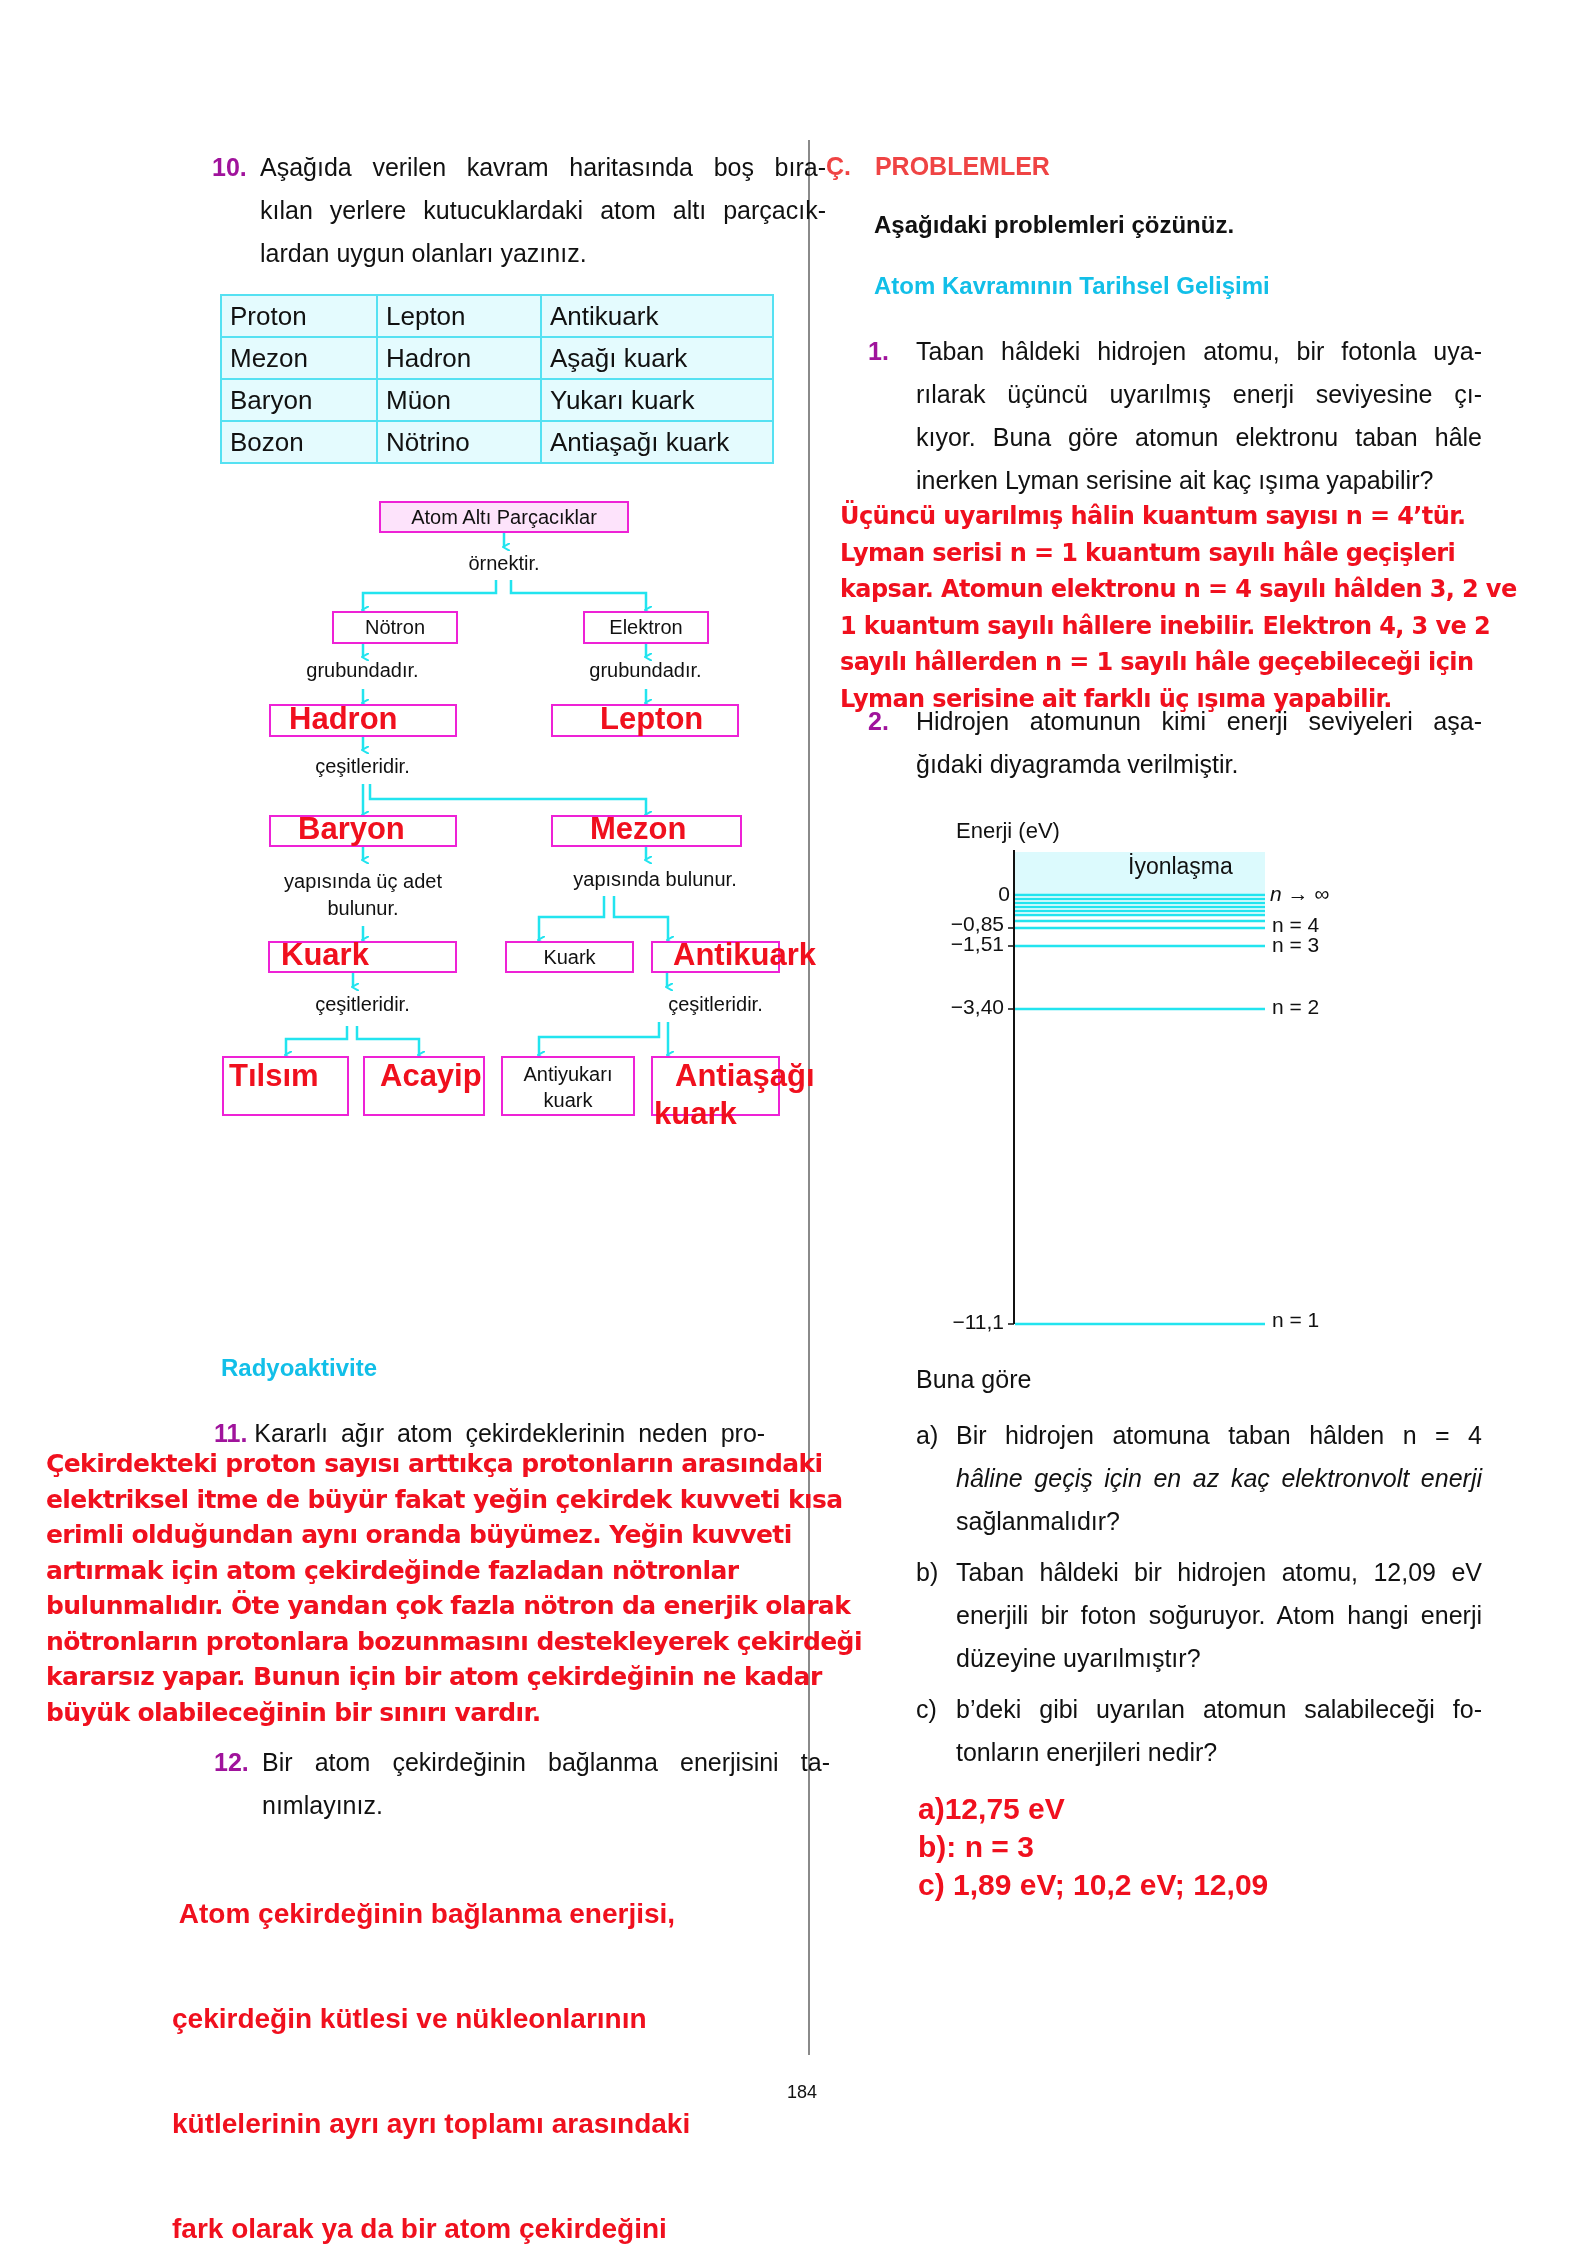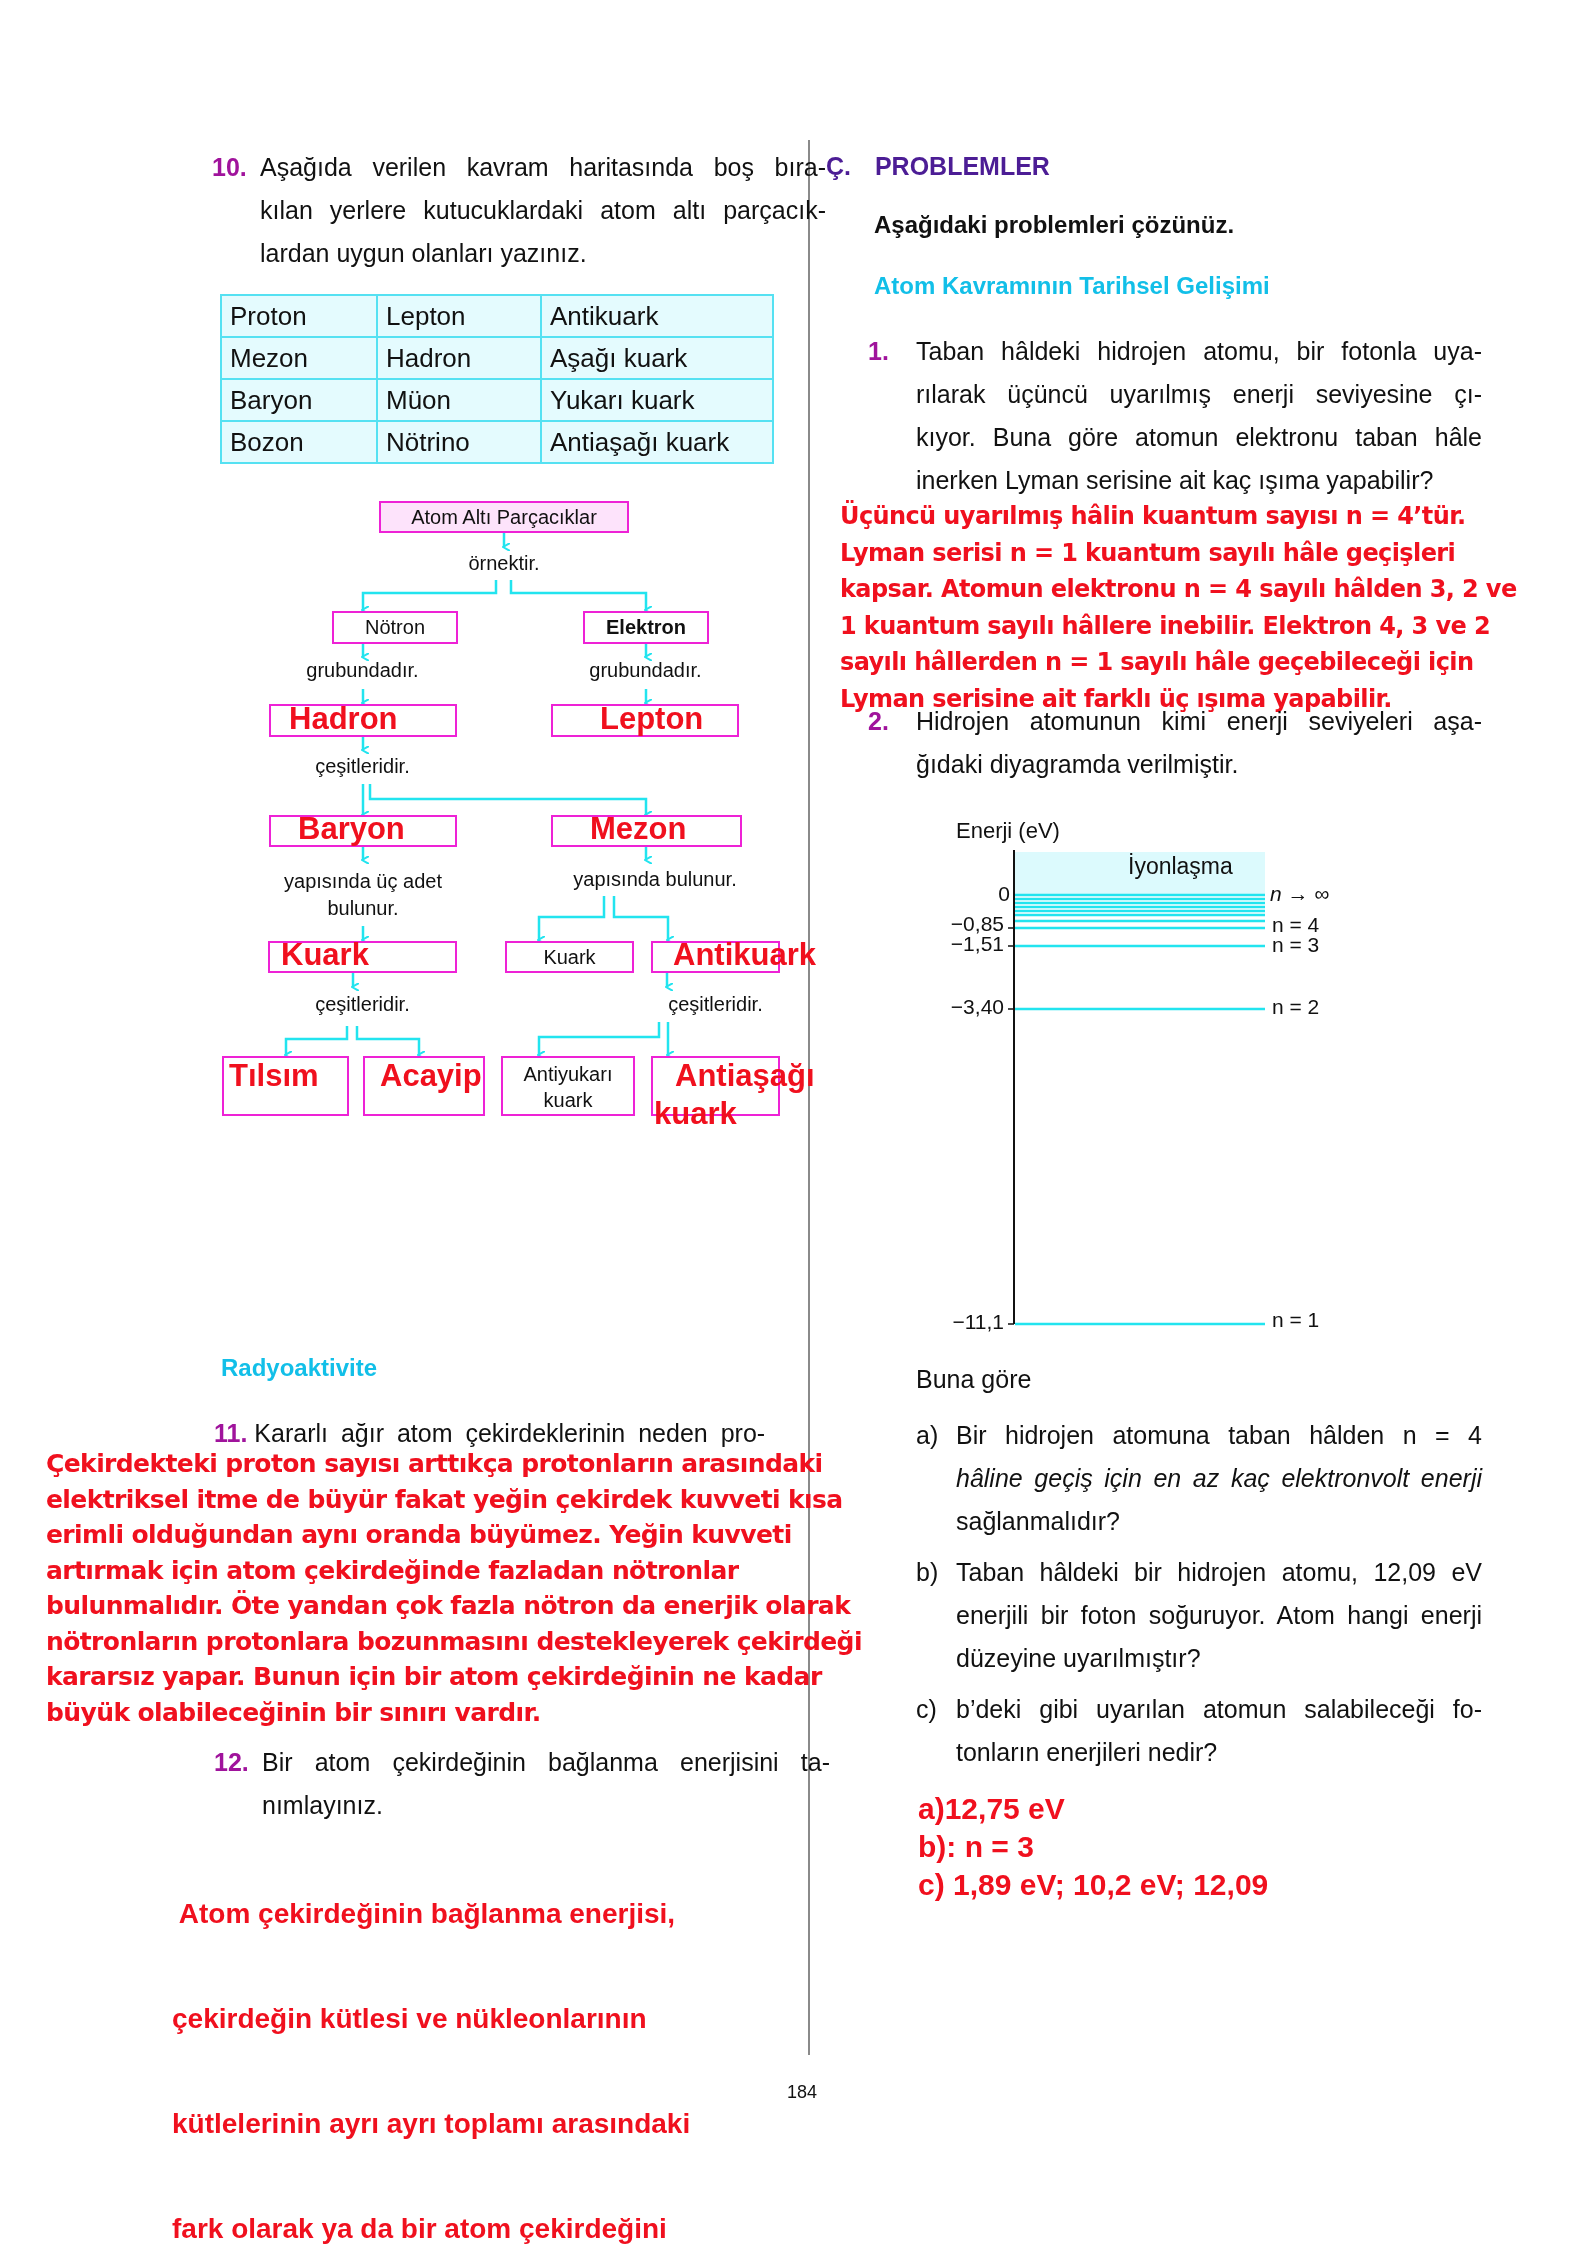--- a/index.html
+++ b/index.html
@@ -1,21 +1,21 @@
 <!DOCTYPE html>
 <html><head>
 <meta charset="utf-8">
 <style>
   html, body { margin:0; padding:0; background:#ffffff; }
   body { width:1575px; height:2244px; position:relative; overflow:hidden;
          font-family:"Liberation Sans", sans-serif; color:#111; }
   .abs { position:absolute; }
   .body-txt { font-size:25px; line-height:43px; color:#111;margin-left:42px; }
   .qnum { color:#a0139c; font-weight:bold; }
-  .magenta-h { color:#4c1d95; font-weight:bold; font-size:25px; }
+  .magenta-h { color:#ef4444; font-weight:bold; font-size:25px; }
   .cyan-h { color:#12bfe8; font-weight:bold; font-size:24px; }
   .answer-red { color:#f0101e; font-weight:bold; }
   .ans-sans { font-family:"DejaVu Sans", sans-serif; font-weight:bold; letter-spacing:-0.6px; }
   .divider { position:absolute; left:808px; top:140px; width:2px; height:1915px; background:#8a8a8a; }
 
   
   .ptable { position:absolute; left:220px; top:294px; border-collapse:collapse; background:#e4fbfe; }
   .ptable td { border:2px solid #55e1f2; font-size:26px; padding:0 8px; height:40px; color:#111; }
 
   
@@ -115,21 +115,21 @@
 
 <div class="cm-box top" style="left:379px;top:501px;width:250px;height:32px;">
   <span class="cm-small" style="line-height:28px;">Atom Altı Parçacıklar</span>
 </div>
 <div class="cm-label" style="left:424px;top:552px;width:160px;">örnektir.</div>
 
 <div class="cm-box" style="left:300px;top:611px;width:126px;height:33px;margin-left:32px;">
   <span class="cm-small" style="line-height:29px;">Nötron</span>
 </div>
 <div class="cm-box" style="left:583px;top:611px;width:126px;height:33px;">
-  <span class="cm-small" style="line-height:29px;font-weight:bold;">Elektron</span>
+  <span class="cm-small" style="line-height:29px;">Elektron</span>
 </div>
 <div class="cm-label" style="left:280px;top:659px;width:165px;">grubundadır.</div>
 <div class="cm-label" style="left:563px;top:659px;width:165px;">grubundadır.</div>
 
 <div class="cm-box" style="left:269px;top:704px;width:188px;height:33px;"></div>
 <div class="cm-red" style="left:289px;top:701px;">Hadron</div>
 <div class="cm-box" style="left:551px;top:704px;width:188px;height:33px;"></div>
 <div class="cm-red" style="left:600px;top:701px;">Lepton</div>
 
 <div class="cm-label" style="left:290px;top:755px;width:145px;">çeşitleridir.</div>

